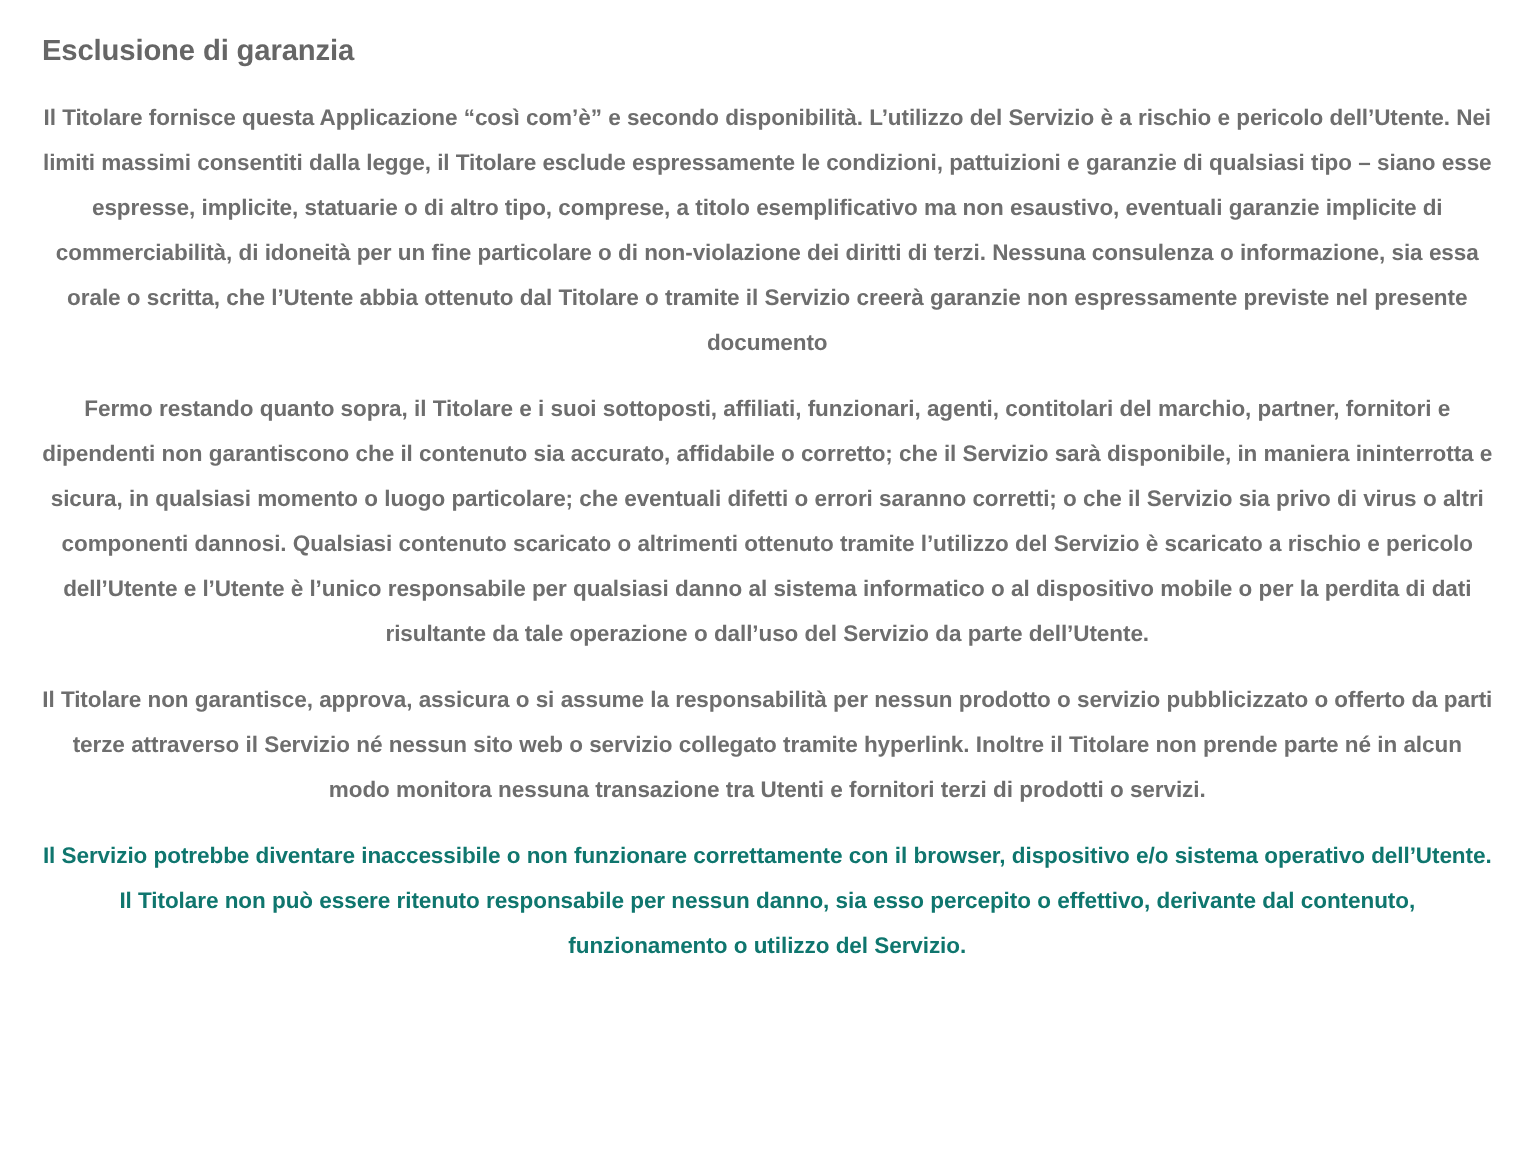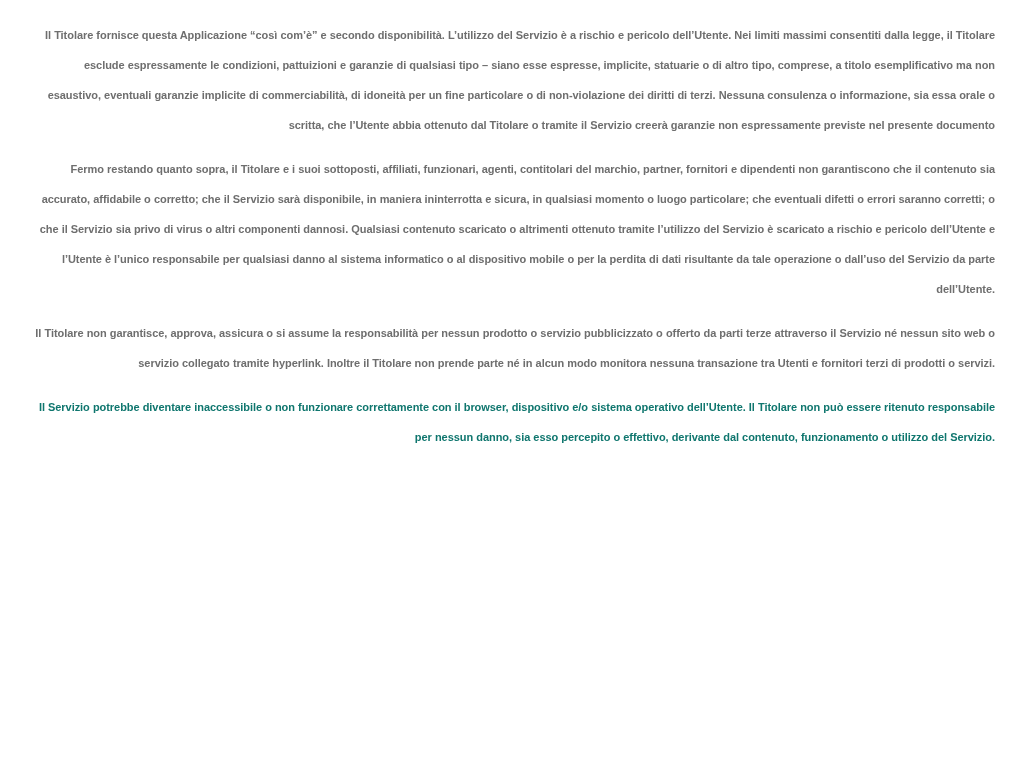--- a/index.html
+++ b/index.html
@@ -27,38 +27,39 @@
     padding: 0;
     font-size: 19.5px;
     font-weight: 700;
     line-height: 28px;
     letter-spacing: -0.1px;
     color: #666666;
   }
   .doc-paragraph {
     margin: 0 0 14px 0;
     padding: 0;
-    font-size: 11px;
+    font-size: 15px;
     font-weight: 700;
     line-height: 30px;
     letter-spacing: -0.05px;
     color: #6e6e6e;
     max-width: 968px;
-    text-align: right;
+    text-align: center;
     word-spacing: 0.1px;
   }
   .doc-paragraph:last-child {
     margin-bottom: 0;
   }
 </style>
 </head>
 <body style="background: rgb(255, 255, 255);">
 
 <div class="page">
 
+  <h1 class="doc-heading" style="color: rgb(102, 102, 102);">Esclusione di garanzia</h1>
 
   <p class="doc-paragraph" style="color: rgb(110, 110, 110);">Il Titolare fornisce questa Applicazione “così com’è” e secondo disponibilità. L’utilizzo del Servizio è a rischio e pericolo dell’Utente. Nei limiti massimi consentiti dalla legge, il Titolare esclude espressamente le condizioni, pattuizioni e garanzie di qualsiasi tipo – siano esse espresse, implicite, statuarie o di altro tipo, comprese, a titolo esemplificativo ma non esaustivo, eventuali garanzie implicite di commerciabilità, di idoneità per un fine particolare o di non-violazione dei diritti di terzi. Nessuna consulenza o informazione, sia essa orale o scritta, che l’Utente abbia ottenuto dal Titolare o tramite il Servizio creerà garanzie non espressamente previste nel presente documento</p>
 
   <p class="doc-paragraph" style="color: rgb(110, 110, 110);">Fermo restando quanto sopra, il Titolare e i suoi sottoposti, affiliati, funzionari, agenti, contitolari del marchio, partner, fornitori e dipendenti non garantiscono che il contenuto sia accurato, affidabile o corretto; che il Servizio sarà disponibile, in maniera ininterrotta e sicura, in qualsiasi momento o luogo particolare; che eventuali difetti o errori saranno corretti; o che il Servizio sia privo di virus o altri componenti dannosi. Qualsiasi contenuto scaricato o altrimenti ottenuto tramite l’utilizzo del Servizio è scaricato a rischio e pericolo dell’Utente e l’Utente è l’unico responsabile per qualsiasi danno al sistema informatico o al dispositivo mobile o per la perdita di dati risultante da tale operazione o dall’uso del Servizio da parte dell’Utente.</p>
 
   <p class="doc-paragraph" style="color: rgb(110, 110, 110);">Il Titolare non garantisce, approva, assicura o si assume la responsabilità per nessun prodotto o servizio pubblicizzato o offerto da parti terze attraverso il Servizio né nessun sito web o servizio collegato tramite hyperlink. Inoltre il Titolare non prende parte né in alcun modo monitora nessuna transazione tra Utenti e fornitori terzi di prodotti o servizi.</p>
 
   <p class="doc-paragraph" style="color: #0f766e;">Il Servizio potrebbe diventare inaccessibile o non funzionare correttamente con il browser, dispositivo e/o sistema operativo dell’Utente. Il Titolare non può essere ritenuto responsabile per nessun danno, sia esso percepito o effettivo, derivante dal contenuto, funzionamento o utilizzo del Servizio.</p>
 
 </div>

